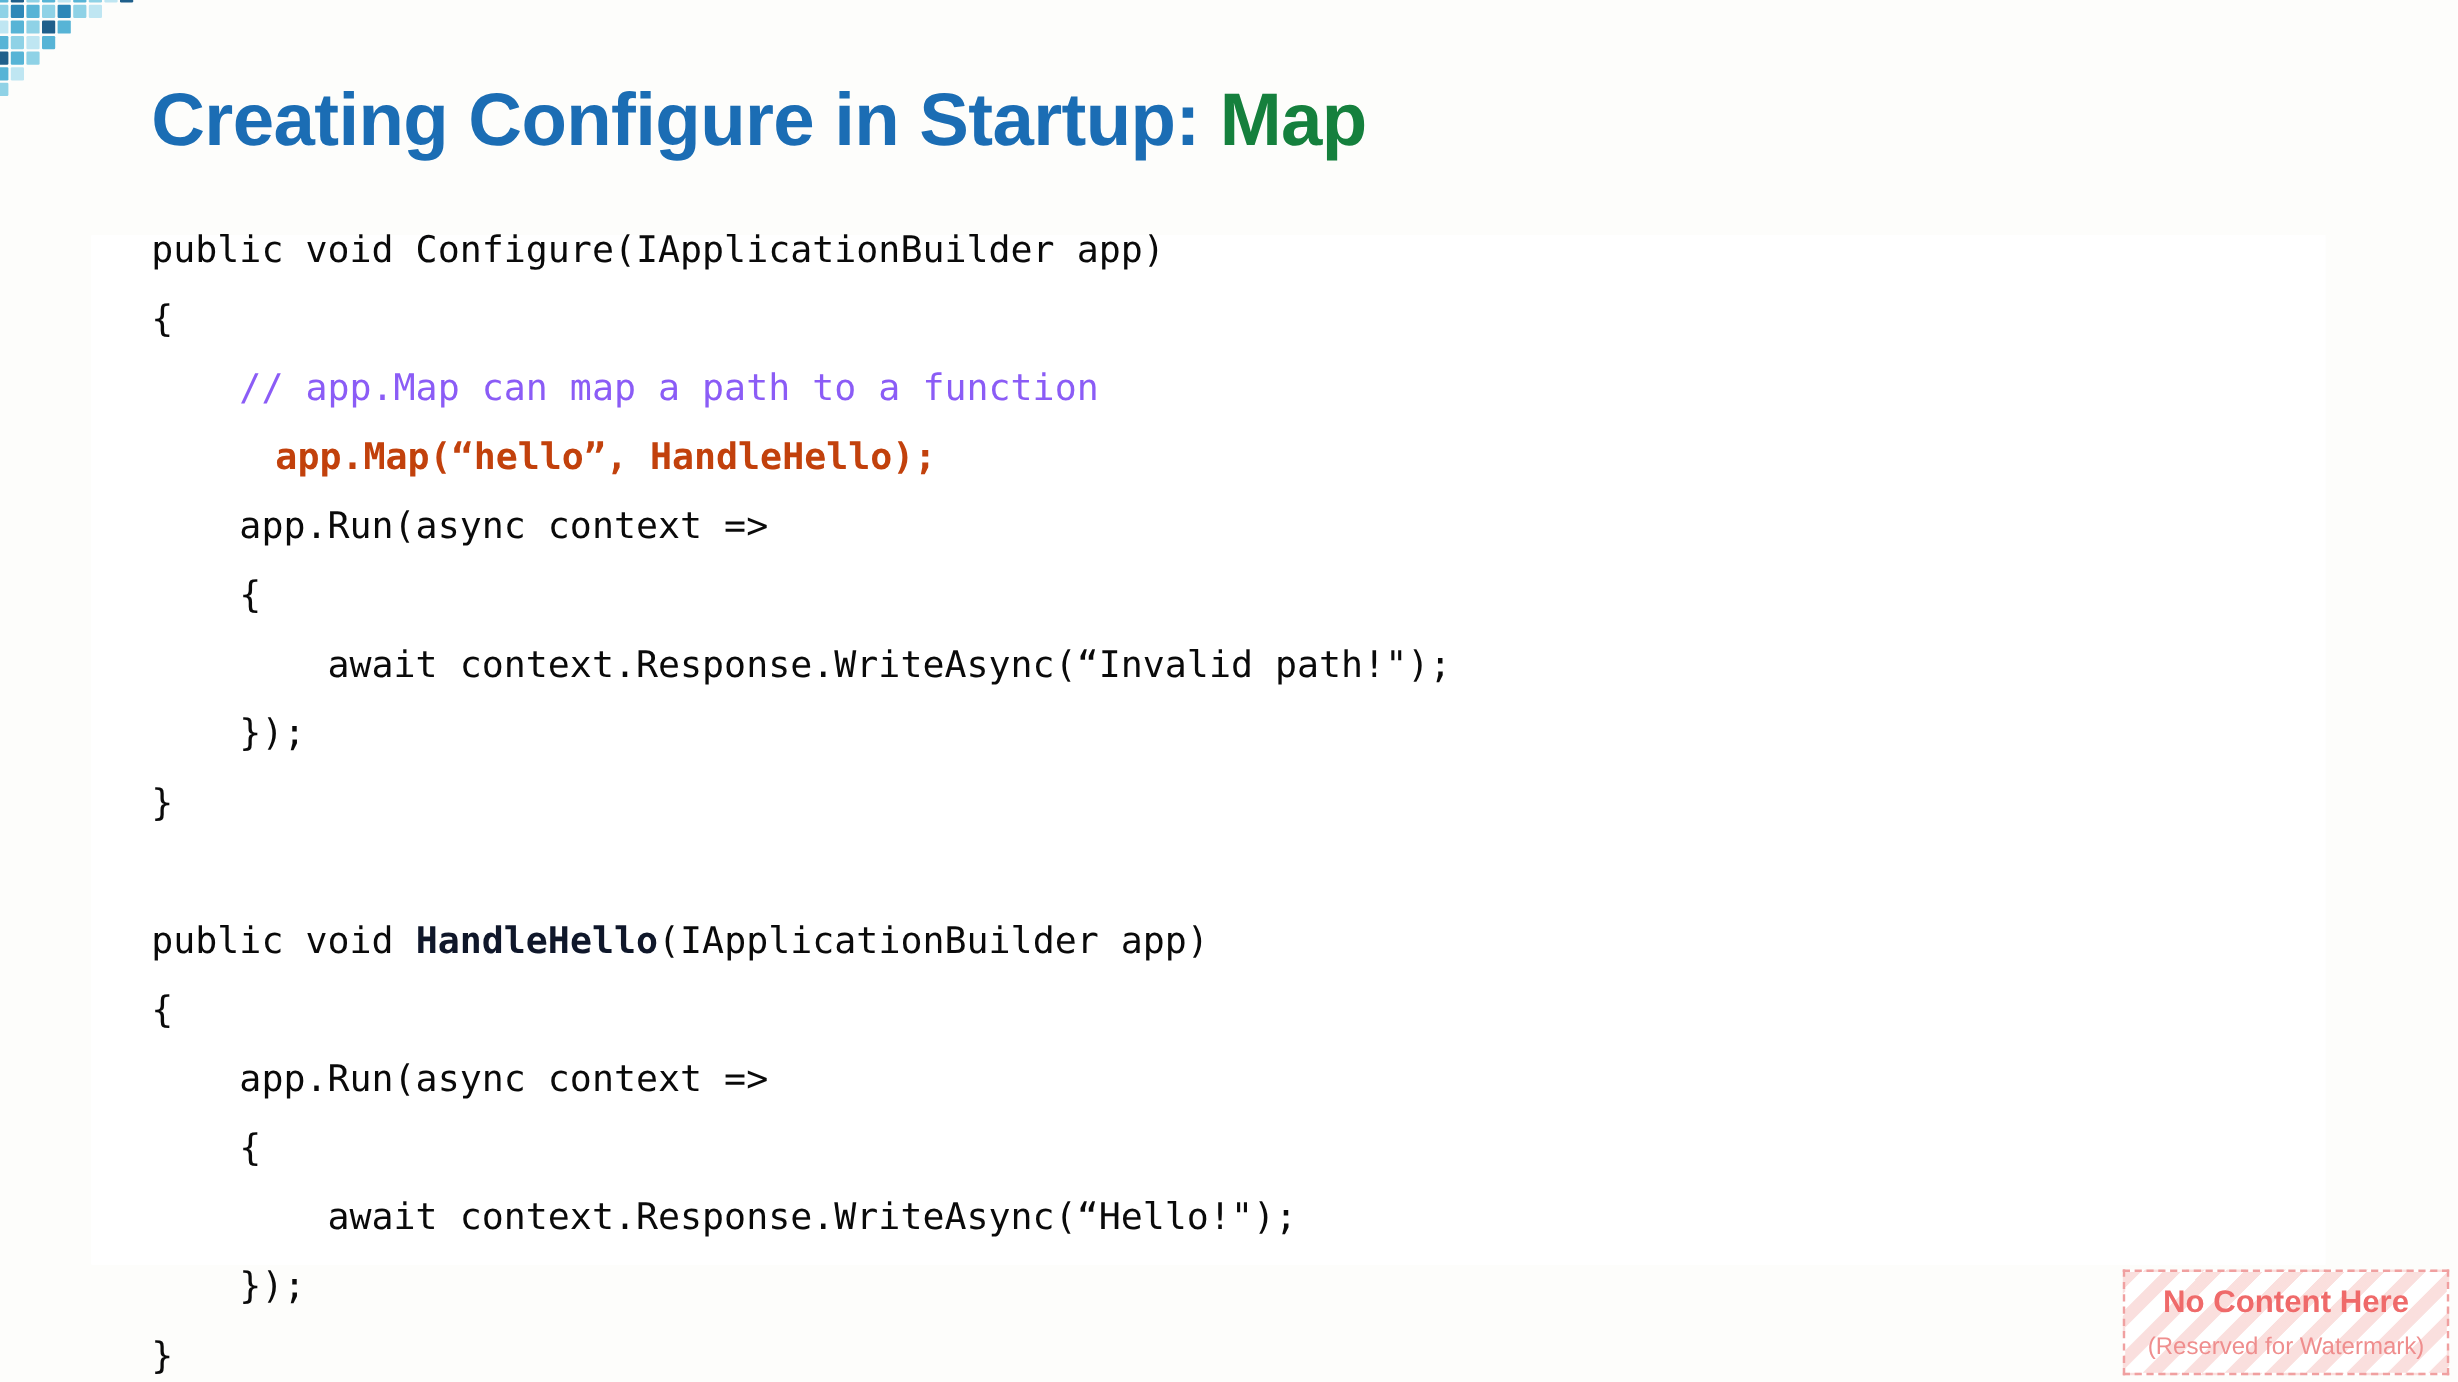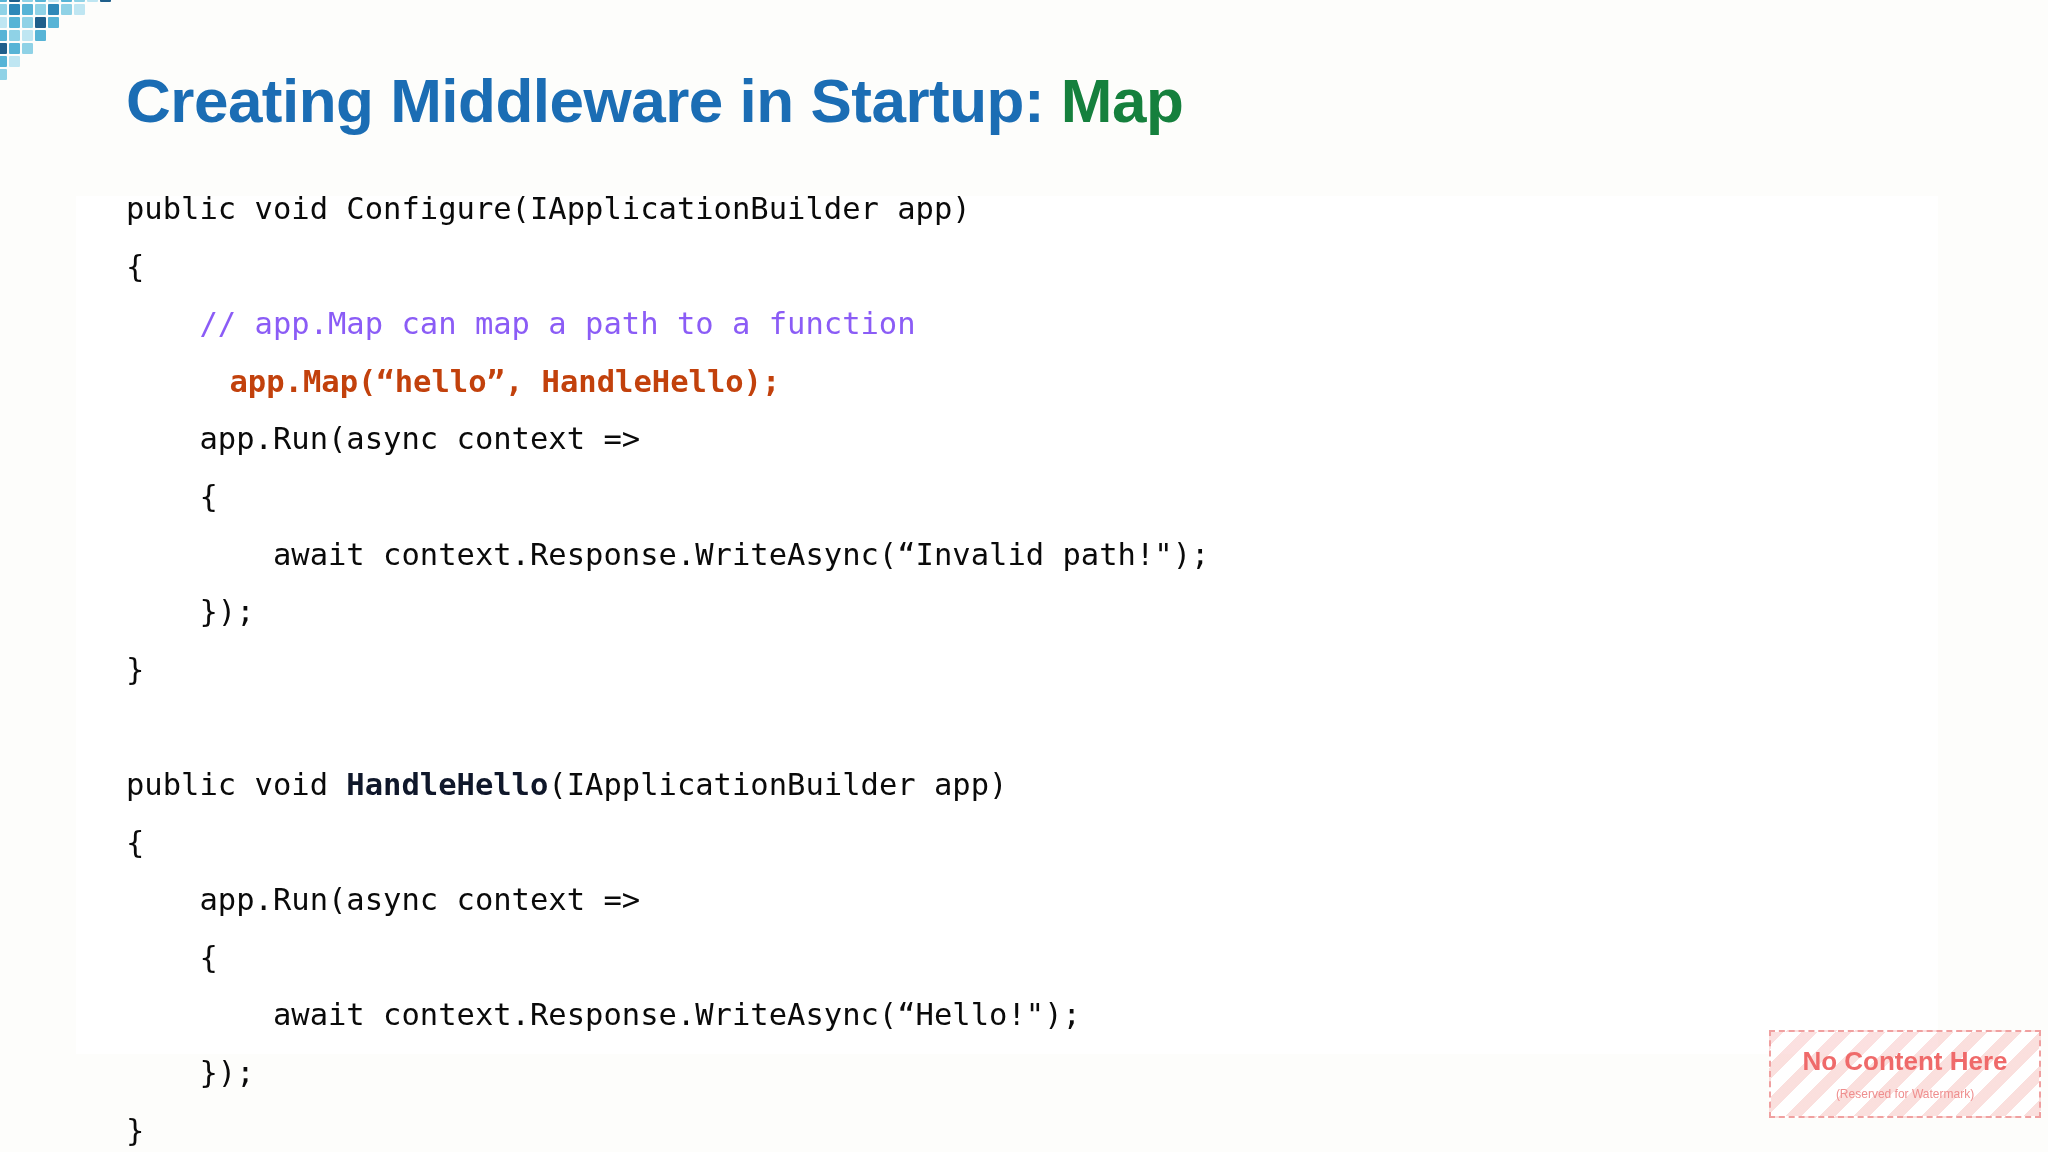--- a/index.html
+++ b/index.html
@@ -81,21 +81,21 @@
   .code-line.blank { height: 57.6px; }
 
   .tok-comment { color: #8b5cf6; }
   .tok-hl      { color: #c2410c; font-weight: bold; margin-left: 30px; }
   .tok-ident   { color: #0f172a; font-weight: bold; }
 
   
   .watermark {
     position: absolute;
     left: 1769px;
-    top: 1030px;
+    top: 1058px;
     width: 272px;
     height: 88px;
     border: 2px dashed #F0A0A0;
     box-sizing: border-box;
     background:
       repeating-linear-gradient(
         -45deg,
         rgba(244,160,160,0.32) 0px,
         rgba(244,160,160,0.32) 11px,
         rgba(255,255,255,0.9) 11px,
@@ -108,21 +108,21 @@
     overflow: hidden;
   }
   .watermark .wm-title {
     font-size: 26px;
     font-weight: bold;
     color: #EF6A6A;
     line-height: 1.1;
     white-space: nowrap;
   }
   .watermark .wm-sub {
-    font-size: 12px;
+    font-size: 20px;
     color: #EF8E8E;
     line-height: 1.2;
     margin-top: 12px;
     white-space: nowrap;
   }
 </style>
 </head>
 <body>
 
 <div class="slide">
@@ -155,21 +155,21 @@
       <div class="px" style="left: 35px; top: 30px; width: 11px; height: 11px; background: rgb(87, 180, 214);"></div>
       <div class="px" style="left: -4px; top: 43px; width: 11px; height: 11px; background: rgb(31, 95, 139);"></div>
       <div class="px" style="left: 9px; top: 43px; width: 11px; height: 11px; background: rgb(87, 180, 214);"></div>
       <div class="px" style="left: 22px; top: 43px; width: 11px; height: 11px; background: rgb(143, 210, 230);"></div>
       <div class="px" style="left: -4px; top: 56px; width: 11px; height: 11px; background: rgb(87, 180, 214);"></div>
       <div class="px" style="left: 9px; top: 56px; width: 11px; height: 11px; background: rgb(191, 230, 242);"></div>
       <div class="px" style="left: -4px; top: 69px; width: 11px; height: 11px; background: rgb(143, 210, 230);"></div>
     </div>
 
   <div class="title">
-    <span class="t-main">Creating Middleware in Startup: </span><span class="t-accent">Map</span>
+    <span class="t-main">Creating Configure in Startup: </span><span class="t-accent">Map</span>
   </div>
 
   <div class="code-panel">
     <div class="code-block" id="code-block"><div class="code-line"><span>public void Configure(IApplicationBuilder app)</span></div><div class="code-line"><span>{</span></div><div class="code-line"><span class="tok-comment">    // app.Map can map a path to a function</span></div><div class="code-line"><span>    </span><span class="tok-hl">app.Map(“hello”, HandleHello);</span></div><div class="code-line"><span>    app.Run(async context =&gt;</span></div><div class="code-line"><span>    {</span></div><div class="code-line"><span>        await context.Response.WriteAsync(“Invalid path!");</span></div><div class="code-line"><span>    });</span></div><div class="code-line"><span>}</span></div><div class="code-line blank">&nbsp;</div><div class="code-line"><span>public void </span><span class="tok-ident">HandleHello</span><span>(IApplicationBuilder app)</span></div><div class="code-line"><span>{</span></div><div class="code-line"><span>    app.Run(async context =&gt;</span></div><div class="code-line"><span>    {</span></div><div class="code-line"><span>        await context.Response.WriteAsync(“Hello!");</span></div><div class="code-line"><span>    });</span></div><div class="code-line"><span>}</span></div></div>
   </div>
 
   <div class="watermark">
     <div class="wm-title">No Content Here</div>
     <div class="wm-sub">(Reserved for Watermark)</div>
   </div>

